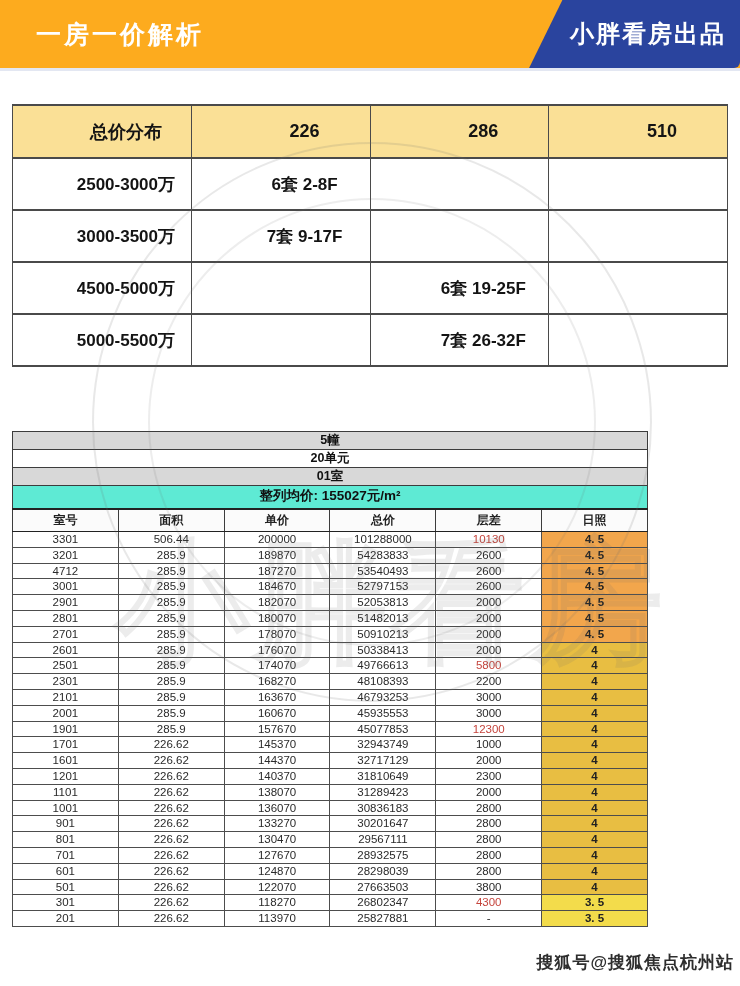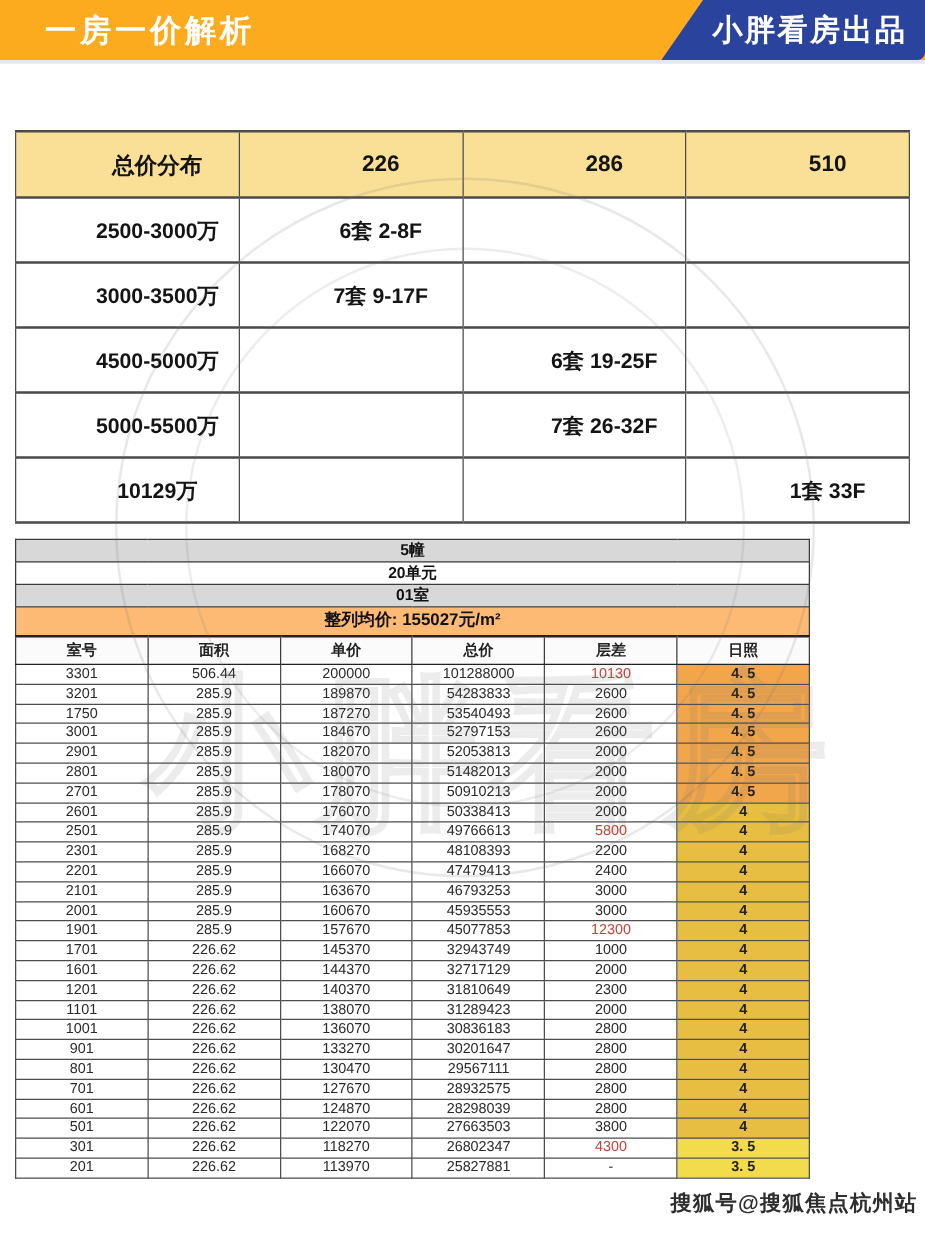--- a/index.html
+++ b/index.html
@@ -1,20 +1,20 @@
 <!DOCTYPE html>
 <html><head>
 <meta charset="utf-8">
 <style>
   * { margin:0; padding:0; box-sizing:border-box; }
   html,body { width:740px; height:986px; background:#ffffff;
     font-family:"Liberation Sans", sans-serif; position:relative; overflow:hidden; }
 
   
-  .banner { position:absolute; left:0; top:0; width:740px; height:48px;
+  .banner { position:absolute; left:0; top:0; width:740px; height:68px;
     background:#FDAB1E; box-shadow:0 3px 0 #e3e7f2; }
   .banner-blue { position:absolute; inset:0; background:#2A449E;
     clip-path:polygon(76% 0, 100% 0, 100% 100%, 71.5% 100%);
     border-bottom-right-radius:6px; }
   .banner-title-left { position:absolute; left:36px; top:50%; transform:translateY(-50%);
     color:#ffffff; font-size:25px; font-weight:bold; letter-spacing:3px; z-index:2; }
   .banner-title-right { position:absolute; right:14px; top:50%; transform:translateY(-50%);
     color:#ffffff; font-size:24px; font-weight:bold; letter-spacing:2px; z-index:2; }
 
   
@@ -27,21 +27,21 @@
     font-size:17px; font-weight:bold; color:#141414;padding-left:48px; }
   .price-table th { height:53px; font-size:18px; }
   .price-table td { height:52px; background:#ffffff; }
 
   
   .unit-table { position:absolute; left:12px; top:431px; width:636px;
     border-collapse:collapse; table-layout:fixed; }
   .unit-table td, .unit-table th { border:1px solid #3c3c3c; text-align:center;
     vertical-align:middle; padding:0; line-height:1.1; }
   .band-row td { height:18px; font-size:12.5px; font-weight:bold; color:#111; }
-  .avg-row td { height:23px; font-size:13.5px; font-weight:bold; color:#111; background:#fdba74; }
+  .avg-row td { height:23px; font-size:13.5px; font-weight:bold; color:#111; background:#5eead4; }
   .cols-row th { height:23px; font-size:12px; font-weight:600; color:#222;
     background:#fbfbfb; border-top:2px solid #222; border-bottom:1.5px solid #222; }
   .data-row td { height:15.8px; font-size:11.5px; color:#2a2a2a; background:#fff;
     border-color:#4d4d4d; }
   .data-row td.sun-cell { font-weight:bold; color:#222; }
 
   
   .wm { position:absolute; pointer-events:none; z-index:5;padding-left:44px; }
   .wm-circle-outer { left:92px; top:142px; width:560px; height:560px;
     border:2px solid rgba(110,110,110,0.16); border-radius:50%; }
@@ -90,26 +90,20 @@
         <td></td>
         <td>6套 19-25F</td>
         <td></td>
       </tr>
       <tr>
         <td>5000-5500万</td>
         <td></td>
         <td>7套 26-32F</td>
         <td></td>
       </tr>
-      <tr>
-        <td>10129万</td>
-        <td></td>
-        <td></td>
-        <td>1套 33F</td>
-      </tr>
     </tbody>
 </table>
 
 <table class="unit-table">
   <tbody id="unit-body">
       <tr class="band-row">
         <td colspan="6" style="background: rgb(216, 216, 216);">5幢</td>
       </tr>
       <tr class="band-row">
         <td colspan="6">20单元</td>
@@ -138,21 +132,21 @@
       </tr>
       <tr class="data-row">
         <td>3201</td>
         <td>285.9</td>
         <td>189870</td>
         <td>54283833</td>
         <td>2600</td>
         <td class="sun-cell" style="background: rgb(242, 166, 76);">4. 5</td>
       </tr>
       <tr class="data-row">
-        <td>1750</td>
+        <td>4712</td>
         <td>285.9</td>
         <td>187270</td>
         <td>53540493</td>
         <td>2600</td>
         <td class="sun-cell" style="background: rgb(242, 166, 76);">4. 5</td>
       </tr>
       <tr class="data-row">
         <td>3001</td>
         <td>285.9</td>
         <td>184670</td>
@@ -199,28 +193,20 @@
         <td>49766613</td>
         <td style="color: rgb(197, 68, 60);">5800</td>
         <td class="sun-cell" style="background: rgb(232, 190, 66);">4</td>
       </tr>
       <tr class="data-row">
         <td>2301</td>
         <td>285.9</td>
         <td>168270</td>
         <td>48108393</td>
         <td>2200</td>
-        <td class="sun-cell" style="background: rgb(232, 190, 66);">4</td>
-      </tr>
-      <tr class="data-row">
-        <td>2201</td>
-        <td>285.9</td>
-        <td>166070</td>
-        <td>47479413</td>
-        <td>2400</td>
         <td class="sun-cell" style="background: rgb(232, 190, 66);">4</td>
       </tr>
       <tr class="data-row">
         <td>2101</td>
         <td>285.9</td>
         <td>163670</td>
         <td>46793253</td>
         <td>3000</td>
         <td class="sun-cell" style="background: rgb(232, 190, 66);">4</td>
       </tr>

